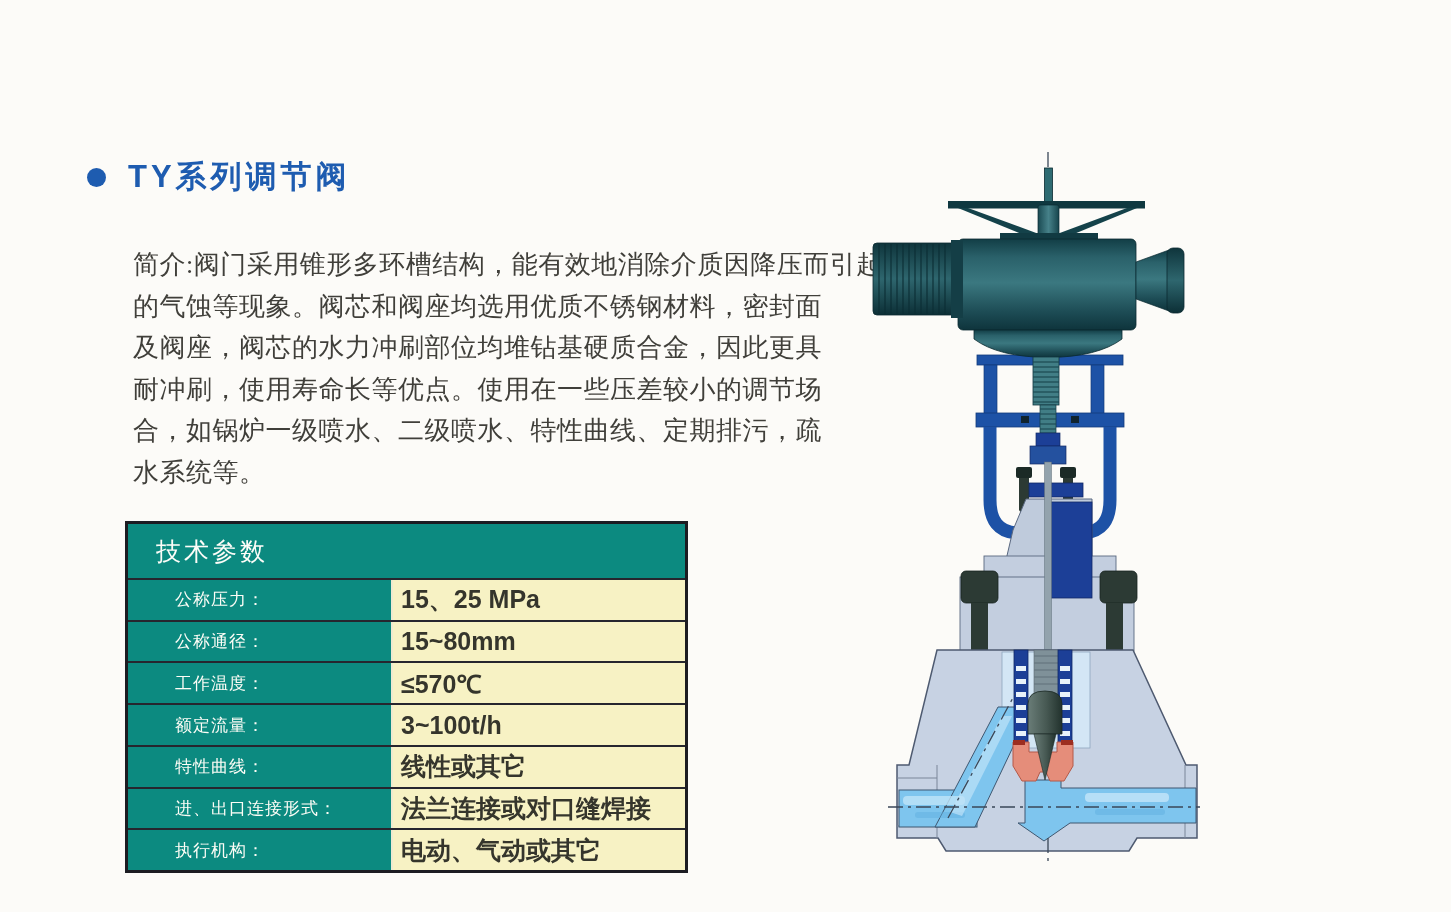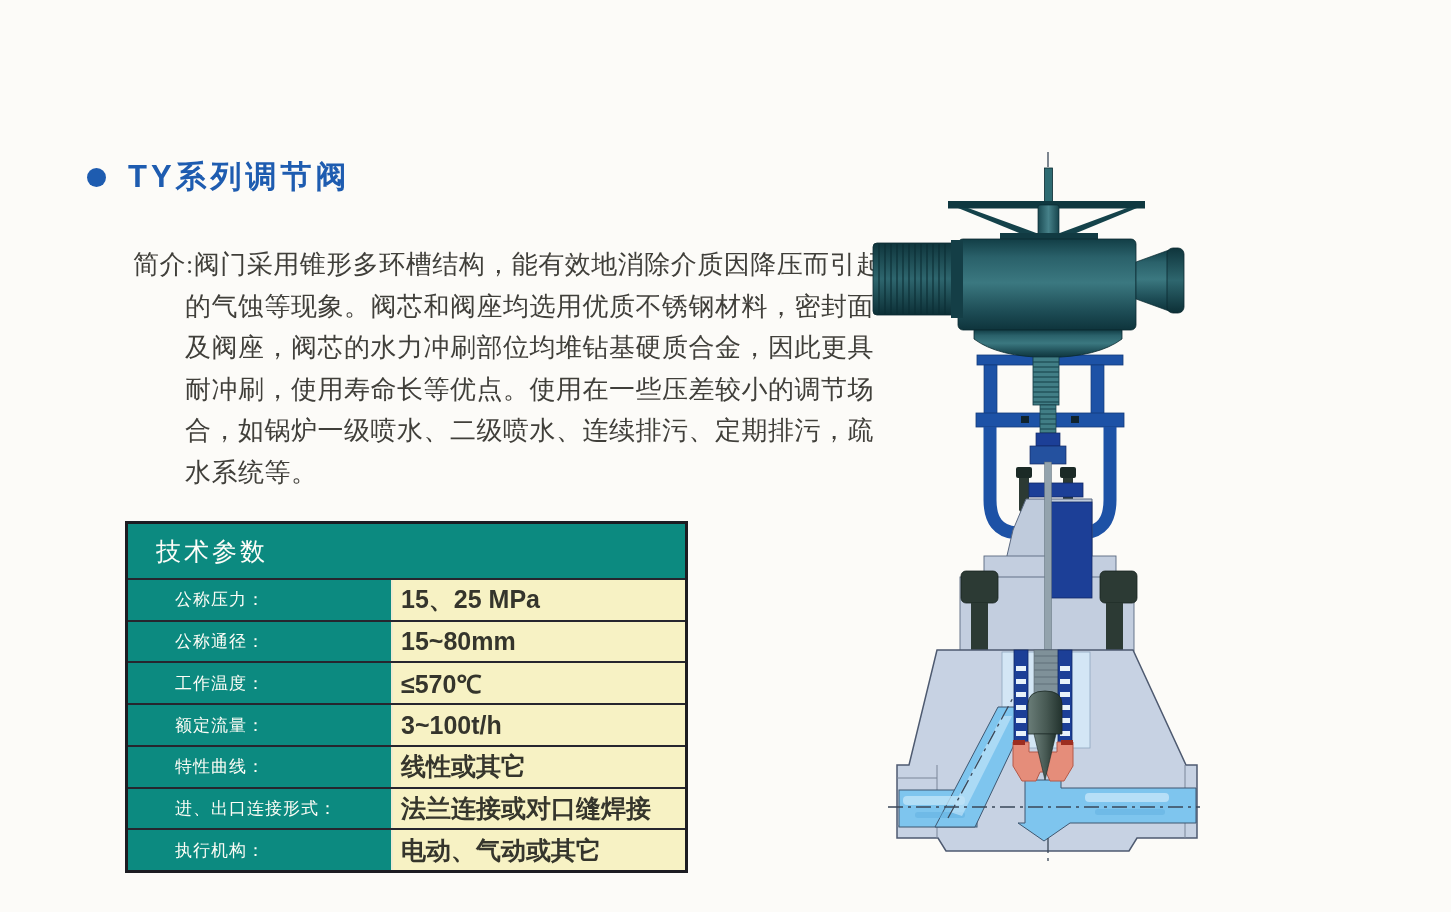--- a/index.html
+++ b/index.html
@@ -14,21 +14,21 @@
     position:relative;width:1451px;height:912px;background:var(--page-bg);
     font-family:"Liberation Sans",sans-serif;overflow:hidden;
   }
   .title{position:absolute;left:87px;top:156px;display:flex;align-items:center;gap:22px;}
   .bullet{width:19px;height:19px;border-radius:50%;background:var(--accent-blue);flex:0 0 auto;}
   .title-text{color:var(--accent-blue);font-size:31px;font-weight:bold;letter-spacing:4px;white-space:nowrap;}
 
   .intro{position:absolute;left:133px;top:244px;width:730px;
     font-family:"Liberation Serif",serif;font-size:26px;color:var(--text-dark);}
   .intro-line{height:41.5px;line-height:41.5px;white-space:nowrap;letter-spacing:0.5px;}
-  .intro-line.cont{margin-left:52px;}
+  .intro-line.cont{}
 
   .spec-table{
     position:absolute;left:125px;top:521px;width:563px;height:352px;
     border:3px solid #1c1c22;box-sizing:border-box;display:flex;flex-direction:column;
     background:var(--teal);
   }
   .spec-header{height:54px;flex:0 0 auto;background:var(--teal);color:#fdfdf8;
     font-size:25px;display:flex;align-items:center;padding-left:28px;letter-spacing:3px;}
   .spec-row{flex:1;display:flex;border-top:2px solid #26262e;min-height:0;}
   .spec-label{width:263px;box-sizing:border-box;background:var(--teal);color:#fdfdf6;
@@ -47,21 +47,21 @@
   <div class="title">
     <span class="bullet"></span>
     <span class="title-text">TY系列调节阀</span>
   </div>
 
   <div class="intro">
     <div class="intro-line">简介:阀门采用锥形多环槽结构，能有效地消除介质因降压而引起</div>
     <div class="intro-line cont">的气蚀等现象。阀芯和阀座均选用优质不锈钢材料，密封面</div>
     <div class="intro-line cont">及阀座，阀芯的水力冲刷部位均堆钻基硬质合金，因此更具</div>
     <div class="intro-line cont">耐冲刷，使用寿命长等优点。使用在一些压差较小的调节场</div>
-    <div class="intro-line cont">合，如锅炉一级喷水、二级喷水、连续排污、定期排污，疏</div>
+    <div class="intro-line cont">合，如锅炉一级喷水、二级喷水、特性曲线、定期排污，疏</div>
     <div class="intro-line cont">水系统等。</div>
   </div>
 
   <div class="spec-table">
     <div class="spec-header">技术参数</div>
     <div class="spec-row">
       <div class="spec-label">公称压力：</div>
       <div class="spec-value">15、25 MPa</div>
     </div>
     <div class="spec-row">

